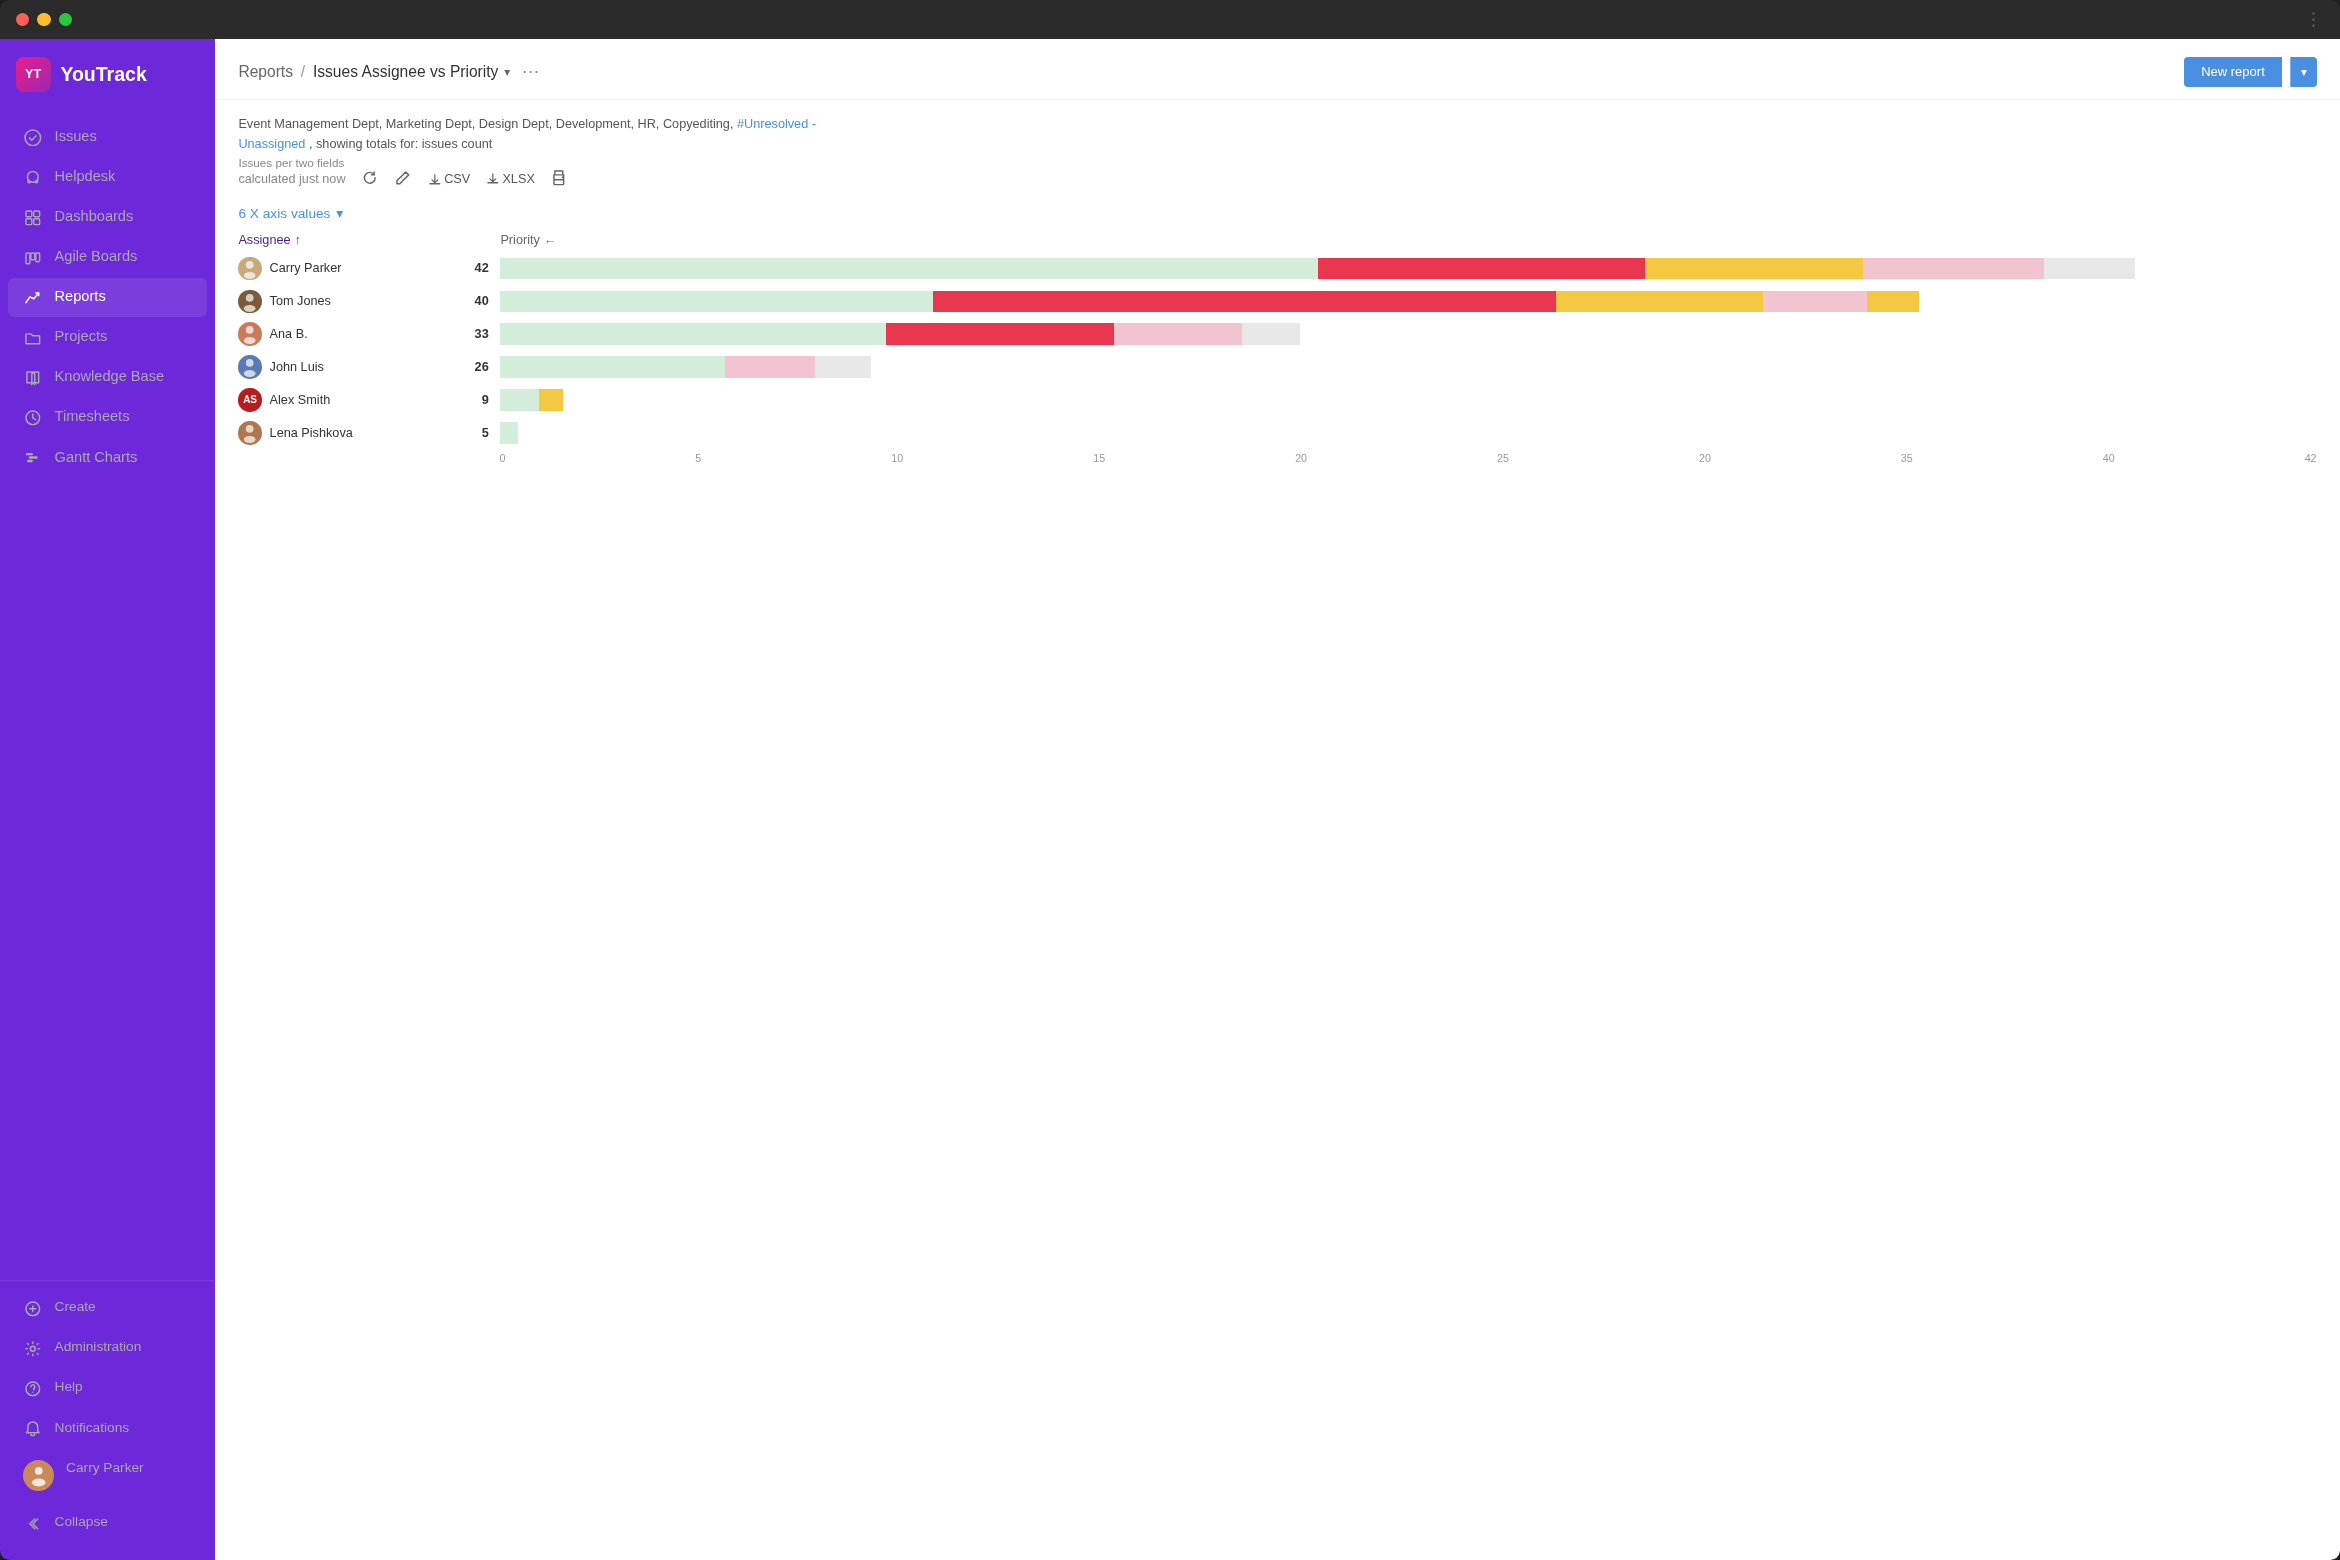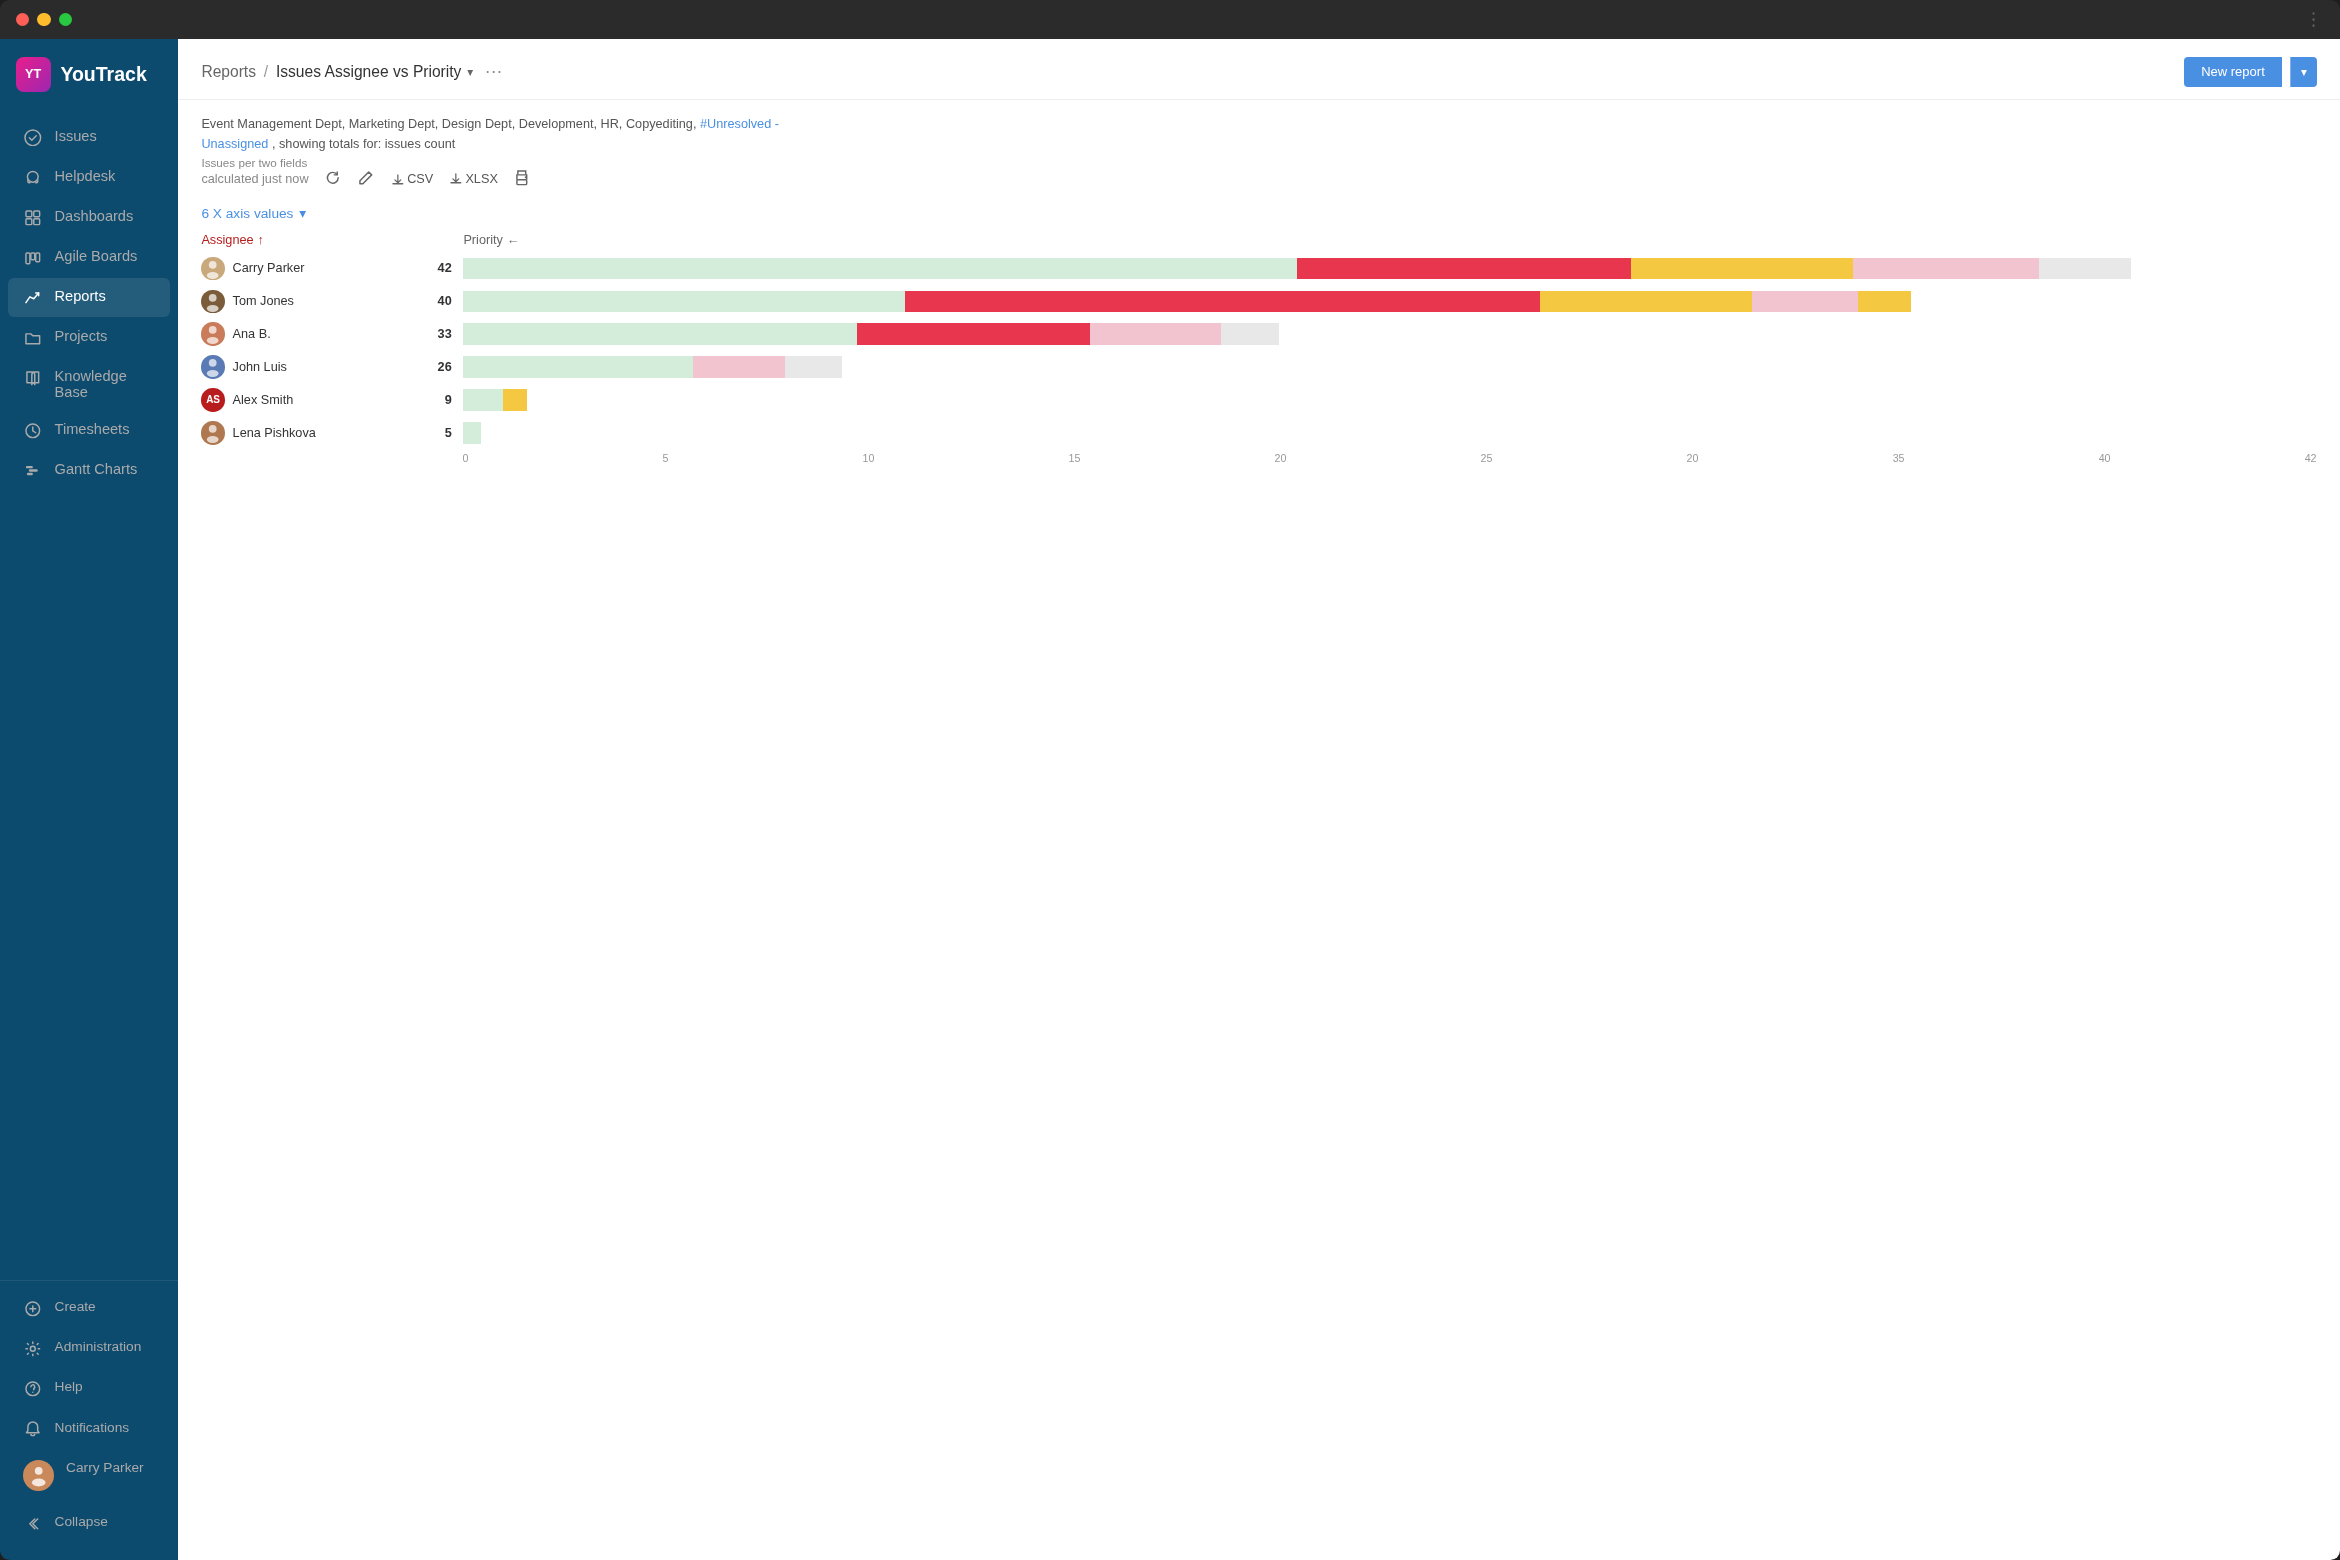--- a/index.html
+++ b/index.html
@@ -12,21 +12,21 @@
     .tl { width: 13.7px; height: 13.7px; border-radius: 50%; }
     .tl.red { background: #ff5f57; }
     .tl.yellow { background: #ffbd2e; }
     .tl.green { background: #28c840; }
     .titlebar-dots { color: #666; font-size: 17.6px; letter-spacing: 2px; }
 
     
     .app { display: flex; flex: 1; overflow: hidden; }
 
     
-    .sidebar { width: 178px; background: #0c4a6e; display: flex; flex-direction: column; padding: 0; flex-shrink: 0; }
+    .sidebar { width: 215px; background: #6d28d9; display: flex; flex-direction: column; padding: 0; flex-shrink: 0; }
     .sidebar-logo { display: flex; align-items: center; gap: 9.8px; padding: 17.6px 15.6px; }
     .logo-icon { width: 35px; height: 35px; background: linear-gradient(135deg, #e91e8c, #9c27b0); border-radius: 7.8px; display: flex; align-items: center; justify-content: center; color: white; font-weight: bold; font-size: 12.7px; flex-shrink: 0; }
     .logo-text { color: white; font-size: 19.5px; font-weight: 600; }
 
     .sidebar-nav { flex: 1; padding: 7.8px 0; }
     .nav-item { display: flex; align-items: flex-start; gap: 11.7px; padding: 9.8px 15.6px; color: #aaa; cursor: pointer; font-size: 14.6px; border-radius: 5.9px; margin: 1px 7.8px; }
     .nav-item.active { color: #fff; background: rgba(255,255,255,0.1); }
     .nav-icon { width: 19.5px; height: 19.5px; display: flex; align-items: center; justify-content: center; flex-shrink: 0; }
 
     .sidebar-bottom { padding: 7.8px 0 15.6px; border-top: 1px solid rgba(255,255,255,0.08); margin-top: 7.8px; }
@@ -62,21 +62,21 @@
     
     .axis-toggle { padding: 7.8px 23.4px 11.7px; }
     .axis-toggle-btn { color: #4a90e2; font-size: 13.7px; font-weight: 500; cursor: pointer; display: flex; align-items: center; gap: 5.9px; border: none; background: none; }
 
     
     .chart-area { flex: 1; padding: 0 23.4px 23.4px; overflow: auto; }
     .chart-container { min-width: 585px; }
 
     
     .chart-headers { display: flex; align-items: center; margin-bottom: 7.8px; }
-    .col-assignee { width: 215px; font-size: 12.7px; color: #b91c1c; display: flex; align-items: center; gap: 3.9px; flex-shrink: 0; }
+    .col-assignee { width: 215px; font-size: 12.7px; color: #4c1d95; display: flex; align-items: center; gap: 3.9px; flex-shrink: 0; }
     .col-count { width: 47px; font-size: 12.7px; color: #666; text-align: right; flex-shrink: 0; }
     .col-bars { flex: 1; font-size: 12.7px; color: #666; display: flex; align-items: center; gap: 3.9px; }
 
     
     .chart-row { display: flex; align-items: center; margin-bottom: 5.9px; height: 27px; }
     .assignee-info { width: 215px; display: flex; align-items: center; gap: 7.8px; flex-shrink: 0; }
     .assignee-avatar { width: 23.4px; height: 23.4px; border-radius: 50%; flex-shrink: 0; overflow: hidden; background: #ccc; }
     .assignee-avatar svg { width: 100%; height: 100%; }
     .assignee-name { font-size: 12.7px; color: #333; }
     .count-val { width: 47px; text-align: right; font-size: 12.7px; font-weight: 600; color: #333; flex-shrink: 0; padding-right: 11.7px; }

